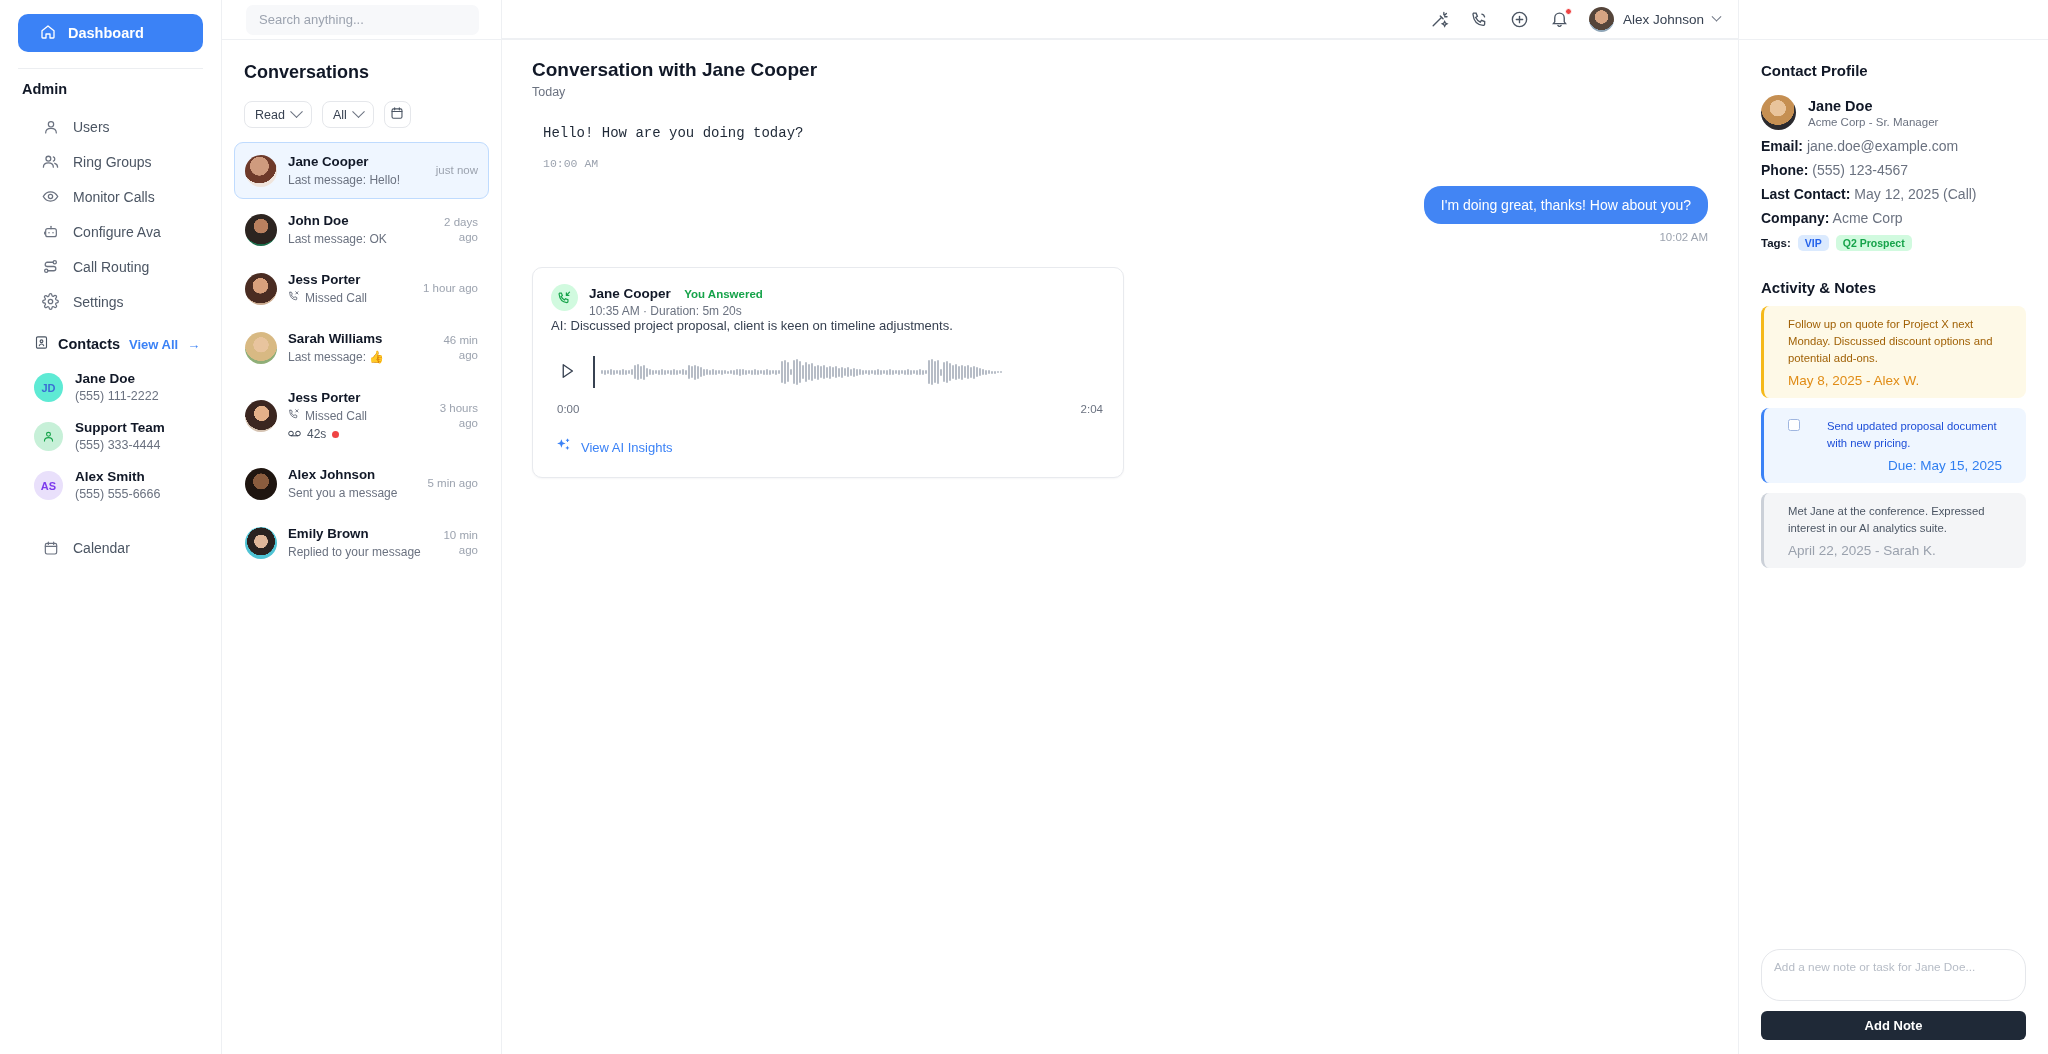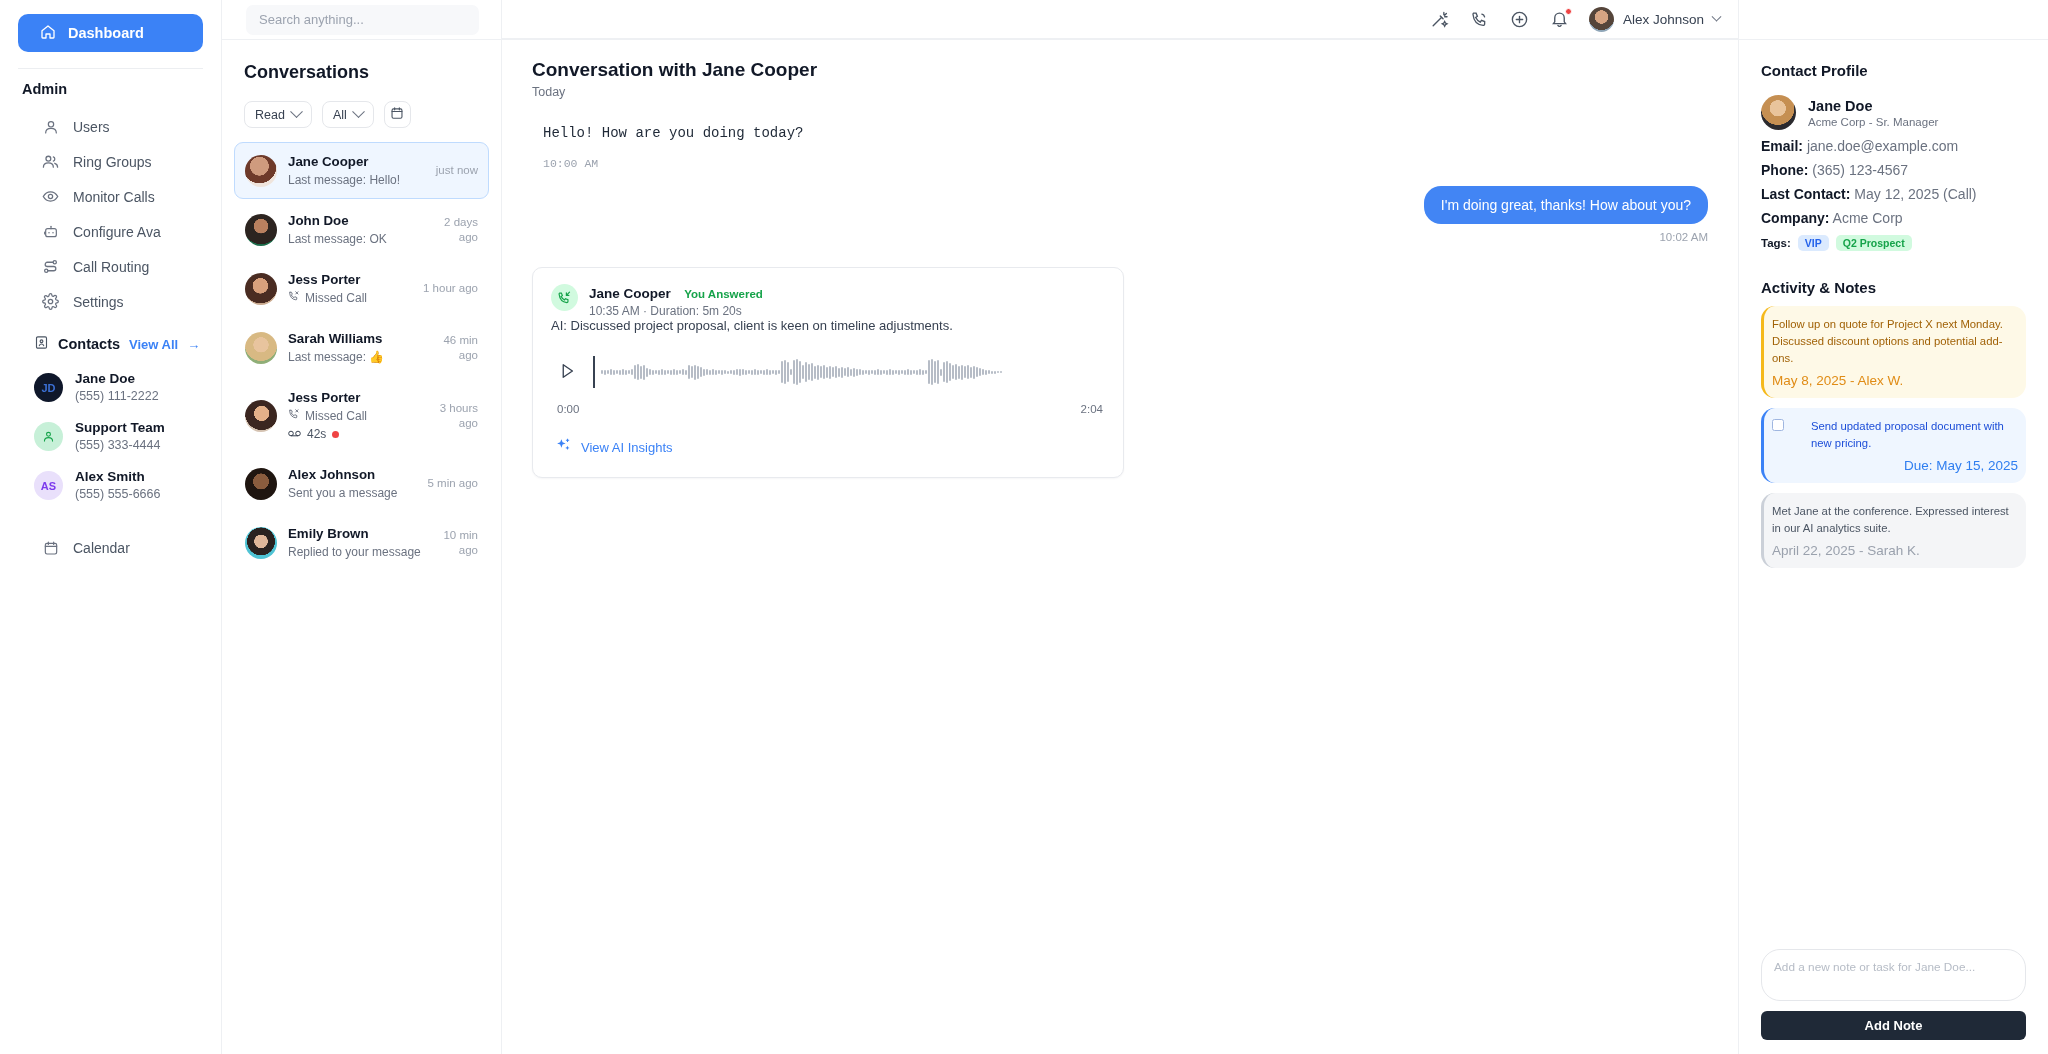--- a/index.html
+++ b/index.html
@@ -45,21 +45,21 @@
   }
   .contacts-head .viewall { color: #3b82f6; font-size: 13px; font-weight: 600; cursor: pointer; }
   .contacts-head .arrow { color: #3b82f6; font-size: 13px; }
 
   .contact-row { display: flex; align-items: center; gap: 12px; padding: 7px 0 7px 34px; cursor: pointer; }
   .av-init {
     width: 29px; height: 29px; border-radius: 50%; flex: none;
     display: flex; align-items: center; justify-content: center;
     font-size: 11px; font-weight: 700;
   }
-  .av-blue { background: #0f172a; color: #3b6fd4; }
+  .av-blue { background: #5eead4; color: #3b6fd4; }
   .av-green { background: #c7f0d8; color: #16a34a; }
   .av-purple { background: #e9e0fb; color: #7c3aed; }
   .contact-name { font-size: 13.5px; font-weight: 700; color: #111827; line-height: 1.35; }
   .contact-phone { font-size: 12.5px; color: #6b7280; line-height: 1.35; }
 
   
   .convlist {
     width: 280px; min-width: 280px; height: 1054px; background: #fff;
     border-right: 1px solid #eef0f3; padding: 0;
   }
@@ -153,21 +153,21 @@
   .rp-role { font-size: 11.5px; color: #6b7280; margin-top: 2px; }
   .rp-field { font-size: 14px; margin-top: 8px; color: #6b7280; }
   .rp-field b { color: #111827; font-weight: 700; }
   .tagrow { display: flex; align-items: center; gap: 7px; margin-top: 9px; font-size: 11.5px; }
   .tagrow b { color: #111827; font-weight: 700; }
   .tag { border-radius: 5px; padding: 2px 7px; font-size: 10.5px; font-weight: 600; }
   .tag-vip { background: #dbeafe; color: #2563eb; }
   .tag-q2 { background: #d1fadf; color: #16a34a; }
 
   .rp-title2 { font-size: 15px; font-weight: 700; color: #111827; margin-top: 28px; }
-  .note { border-radius: 14px; padding: 10px 8px; margin-top: 10px; }
+  .note { border-radius: 8px; padding: 10px 24px; margin-top: 10px; }
   .note-yellow { background: #fef9e7; border-left: 3px solid #f5b91b; }
   .note-blue { background: #eff6ff; border-left: 3px solid #3b82f6; }
   .note-gray { background: #f4f5f7; border-left: 3px solid #cbd0d8; }
   .note-text { font-size: 11.3px; line-height: 1.5; }
   .note-yellow .note-text { color: #a16207; }
   .note-blue .note-text { color: #1d4ed8; }
   .note-gray .note-text { color: #4b5563; }
   .note-date { font-size: 13.5px; margin-top: 6px; }
   .note-yellow .note-date { color: #e08c16; }
   .note-blue .note-date { color: #2f7ef0; text-align: right; }
@@ -683,21 +683,21 @@
       <span>
         <div class="rp-name">Jane Doe</div>
         <div class="rp-role">Acme Corp - Sr. Manager</div>
       </span>
     </div>
 
     <div class="rp-field">
       <b>Email:</b><span> jane.doe@example.com</span>
     </div>
     <div class="rp-field">
-      <b>Phone:</b><span> (365) 123-4567</span>
+      <b>Phone:</b><span> (555) 123-4567</span>
     </div>
     <div class="rp-field">
       <b>Last Contact:</b><span> May 12, 2025 (Call)</span>
     </div>
     <div class="rp-field">
       <b>Company:</b><span> Acme Corp</span>
     </div>
 
     <div class="tagrow">
       <b>Tags:</b>

